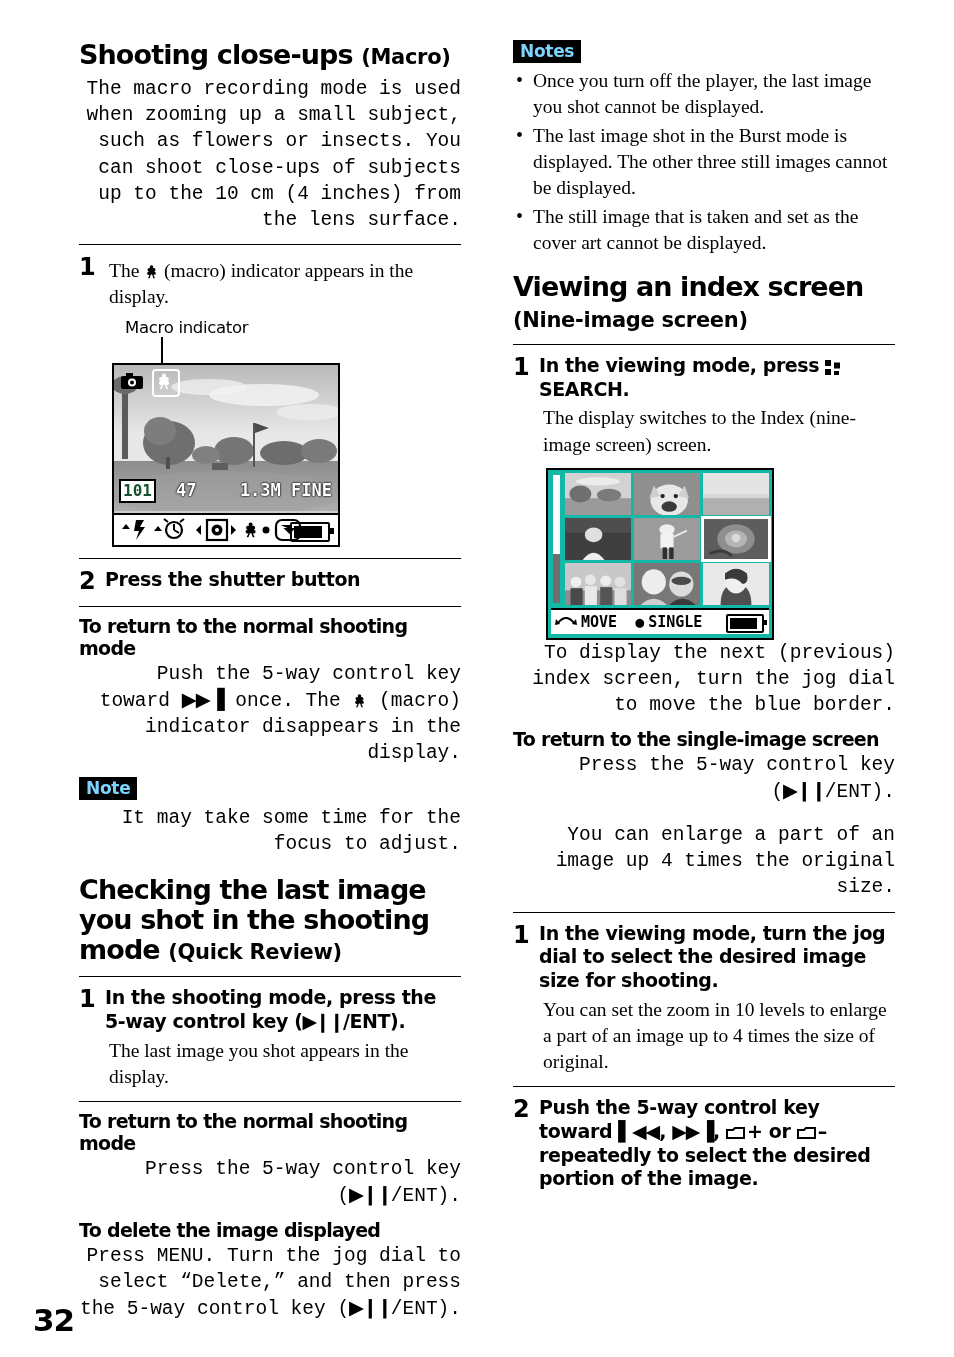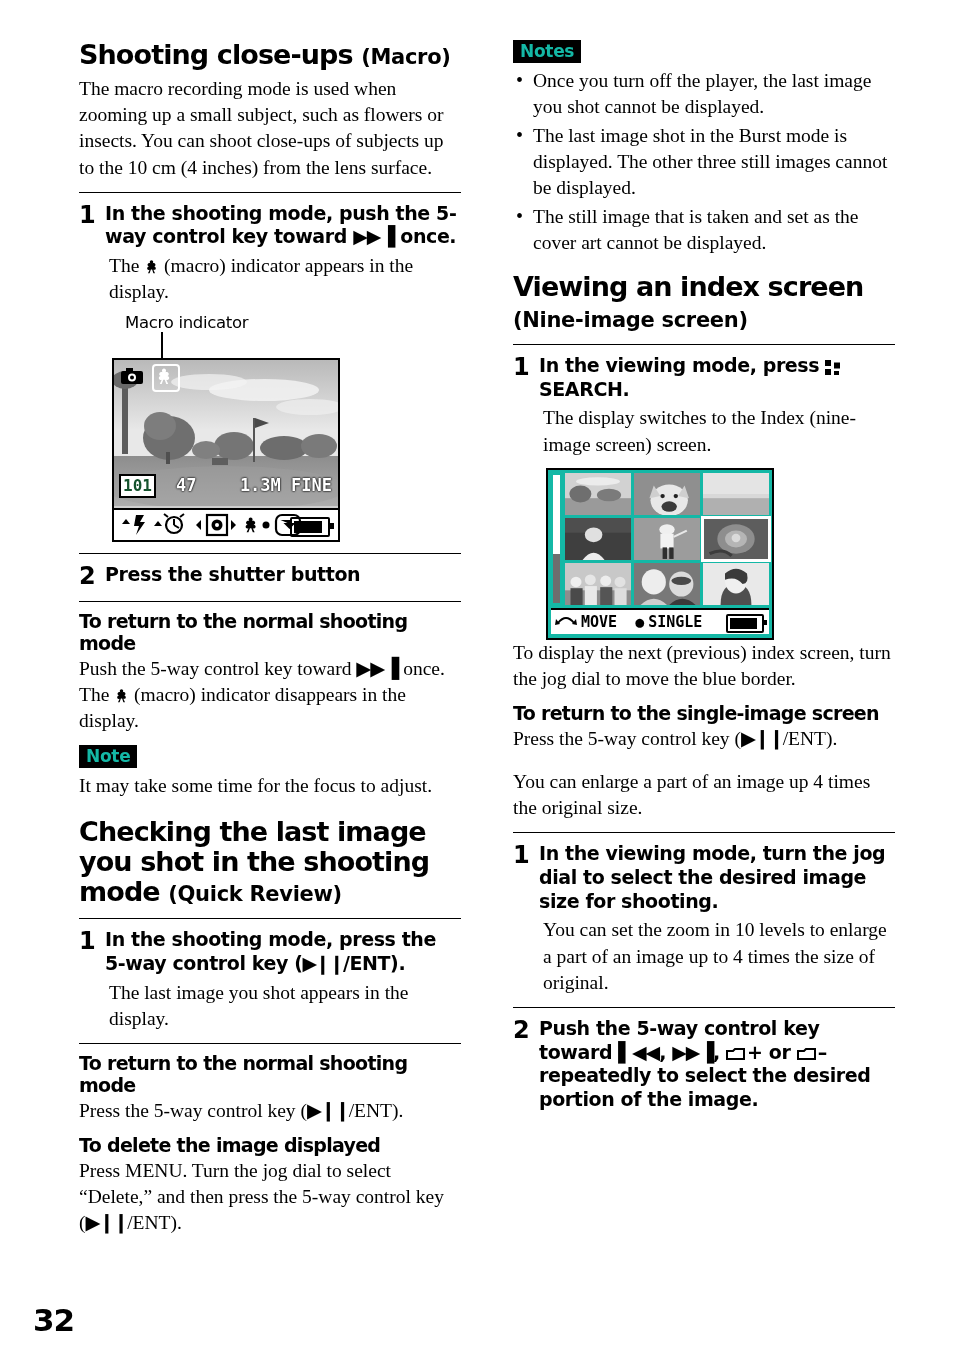--- a/index.html
+++ b/index.html
@@ -34,24 +34,25 @@
     font-family:"DejaVu Sans", sans-serif;
     font-weight:bold;
     font-size:19px;
     letter-spacing:-0.7px;
     margin:0 0 1px 0;
     line-height:1.15;
   }
 
   
   p.body {
-    font-family:Liberation Serif, serif;
+    font-family:Liberation Mono, monospace;
     font-size:19.5px;
     line-height:1.34;
     margin:0 0 2px 0;
+    text-align:right;
   }
 
   hr.rule {
     border:none;
     border-top:1.6px solid #000;
     margin:11px 0 9px 0;
     width:100%;
   }
 
   
@@ -78,21 +79,21 @@
     font-size:19.5px;
     line-height:1.34;
     margin:4px 0 0 0;
     padding-left:4px;
   }
 
   
   .note-badge {
     display:inline-block;
     background:#000;
-    color:#14b8a6;
+    color:#7dd3fc;
     font-family:"DejaVu Sans", sans-serif;
     font-weight:bold;
     font-size:17px;
     letter-spacing:-0.3px;
     padding:1px 7px 2px 7px;
     margin:0 0 5px 0;
   }
   ul.notes { list-style:none; margin:0; padding:0; }
   ul.notes li {
     font-family:"Liberation Serif", serif;
@@ -255,23 +256,20 @@
       <span class="paren">(Macro)</span>
     </h1>
 
     <p class="body">The macro recording mode is used when zooming up a small subject, such as flowers or insects. You can shoot close-ups of subjects up to the 10 cm (4 inches) from the lens surface.</p>
 
     <hr class="rule">
 
     <div class="step">
       <div class="step-num">1</div>
       <div class="step-body">
-        <p class="step-title">
-          <span>In the shooting mode, push the 5-way control key toward </span><span class="gl gl-next"></span><span> once.</span>
-        </p>
         <p class="step-desc">
           <span>The </span><span class="macro-glyph"><svg width="15" height="15" viewBox="0 0 15 15">
                 <path fill="#000" d="M7.5 1.3c-1 0-1.7.8-1.7 1.8 0 .5.2 1 .5 1.3-.5-.3-1.2-.4-1.8-.1-.9.4-1.2 1.5-.8 2.3.2.5.7.8 1.2.9-.6 0-1.2.3-1.5.9-.5.8-.2 1.9.7 2.3.5.3 1 .2 1.5 0L4 14.2h1.6l1.3-3.6h1.2l1.3 3.6H11L9.4 10.7c.5.2 1 .2 1.5 0 .9-.4 1.2-1.5.7-2.3-.3-.6-.9-.9-1.5-.9.5 0 1-.4 1.2-.9.4-.8.1-1.9-.8-2.3-.6-.3-1.3-.2-1.8.1.3-.3.5-.8.5-1.3 0-1-.7-1.8-1.7-1.8z"></path>
               </svg></span><span> (macro) indicator appears in the display.</span>
         </p>
       </div>
     </div>
 
     <div class="figure">
       <div class="callout-label">Macro indicator</div>

